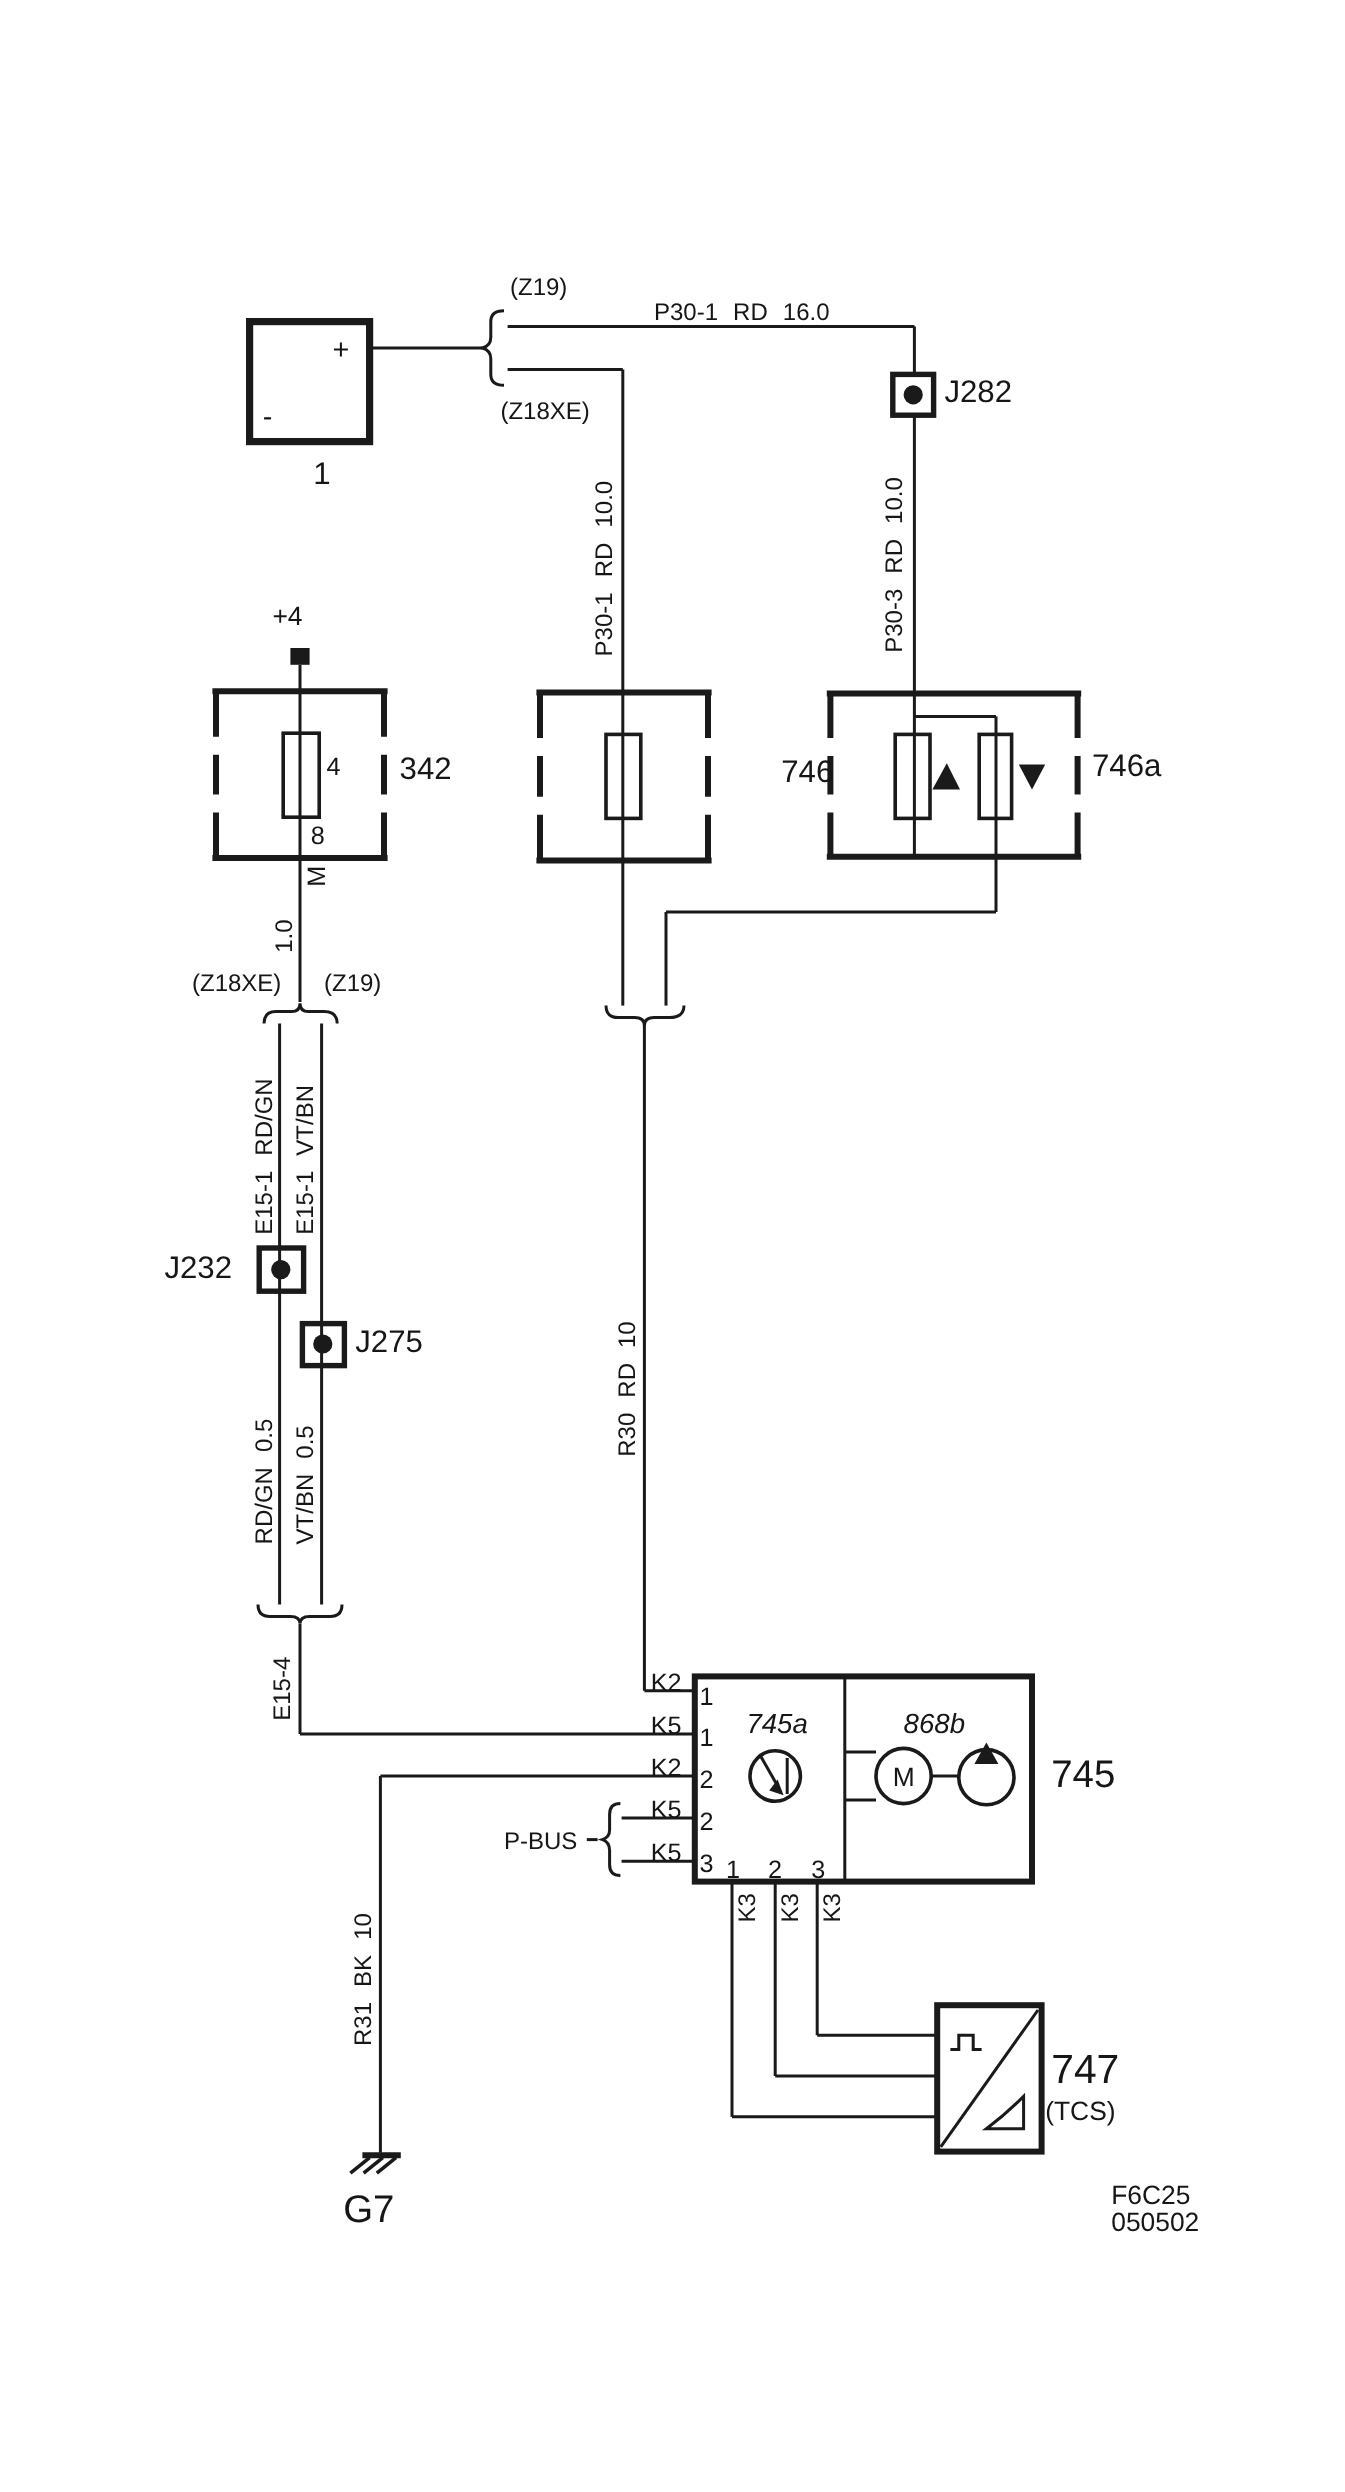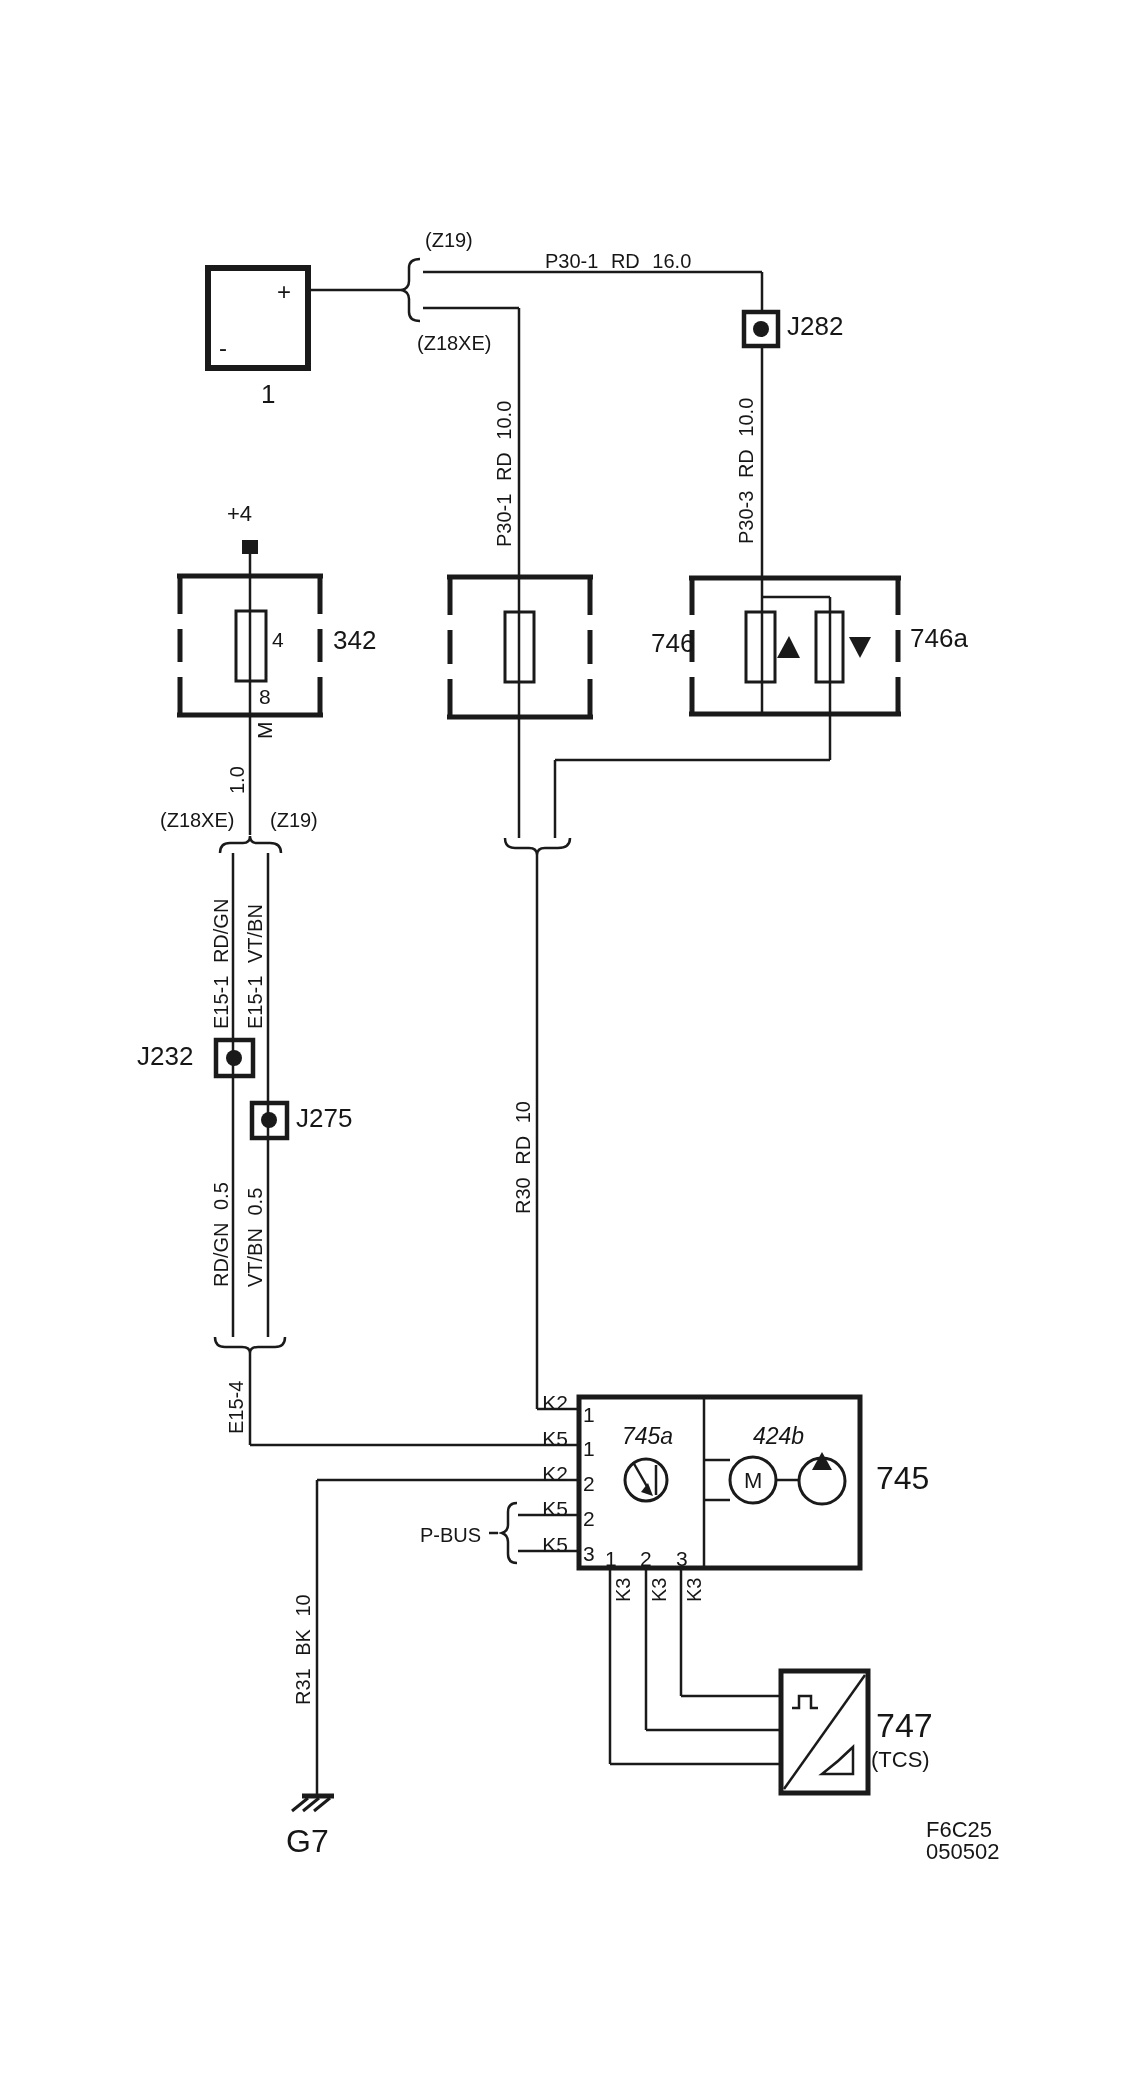--- a/index.html
+++ b/index.html
@@ -211,21 +211,21 @@
   <span class="lbl ralign s21" style="left:523px;top:1428px;">K5</span>
   <span class="lbl ralign s21" style="left:523px;top:1463px;">K2</span>
   <span class="lbl ralign s21" style="left:523px;top:1498px;">K5</span>
   <span class="lbl ralign s21" style="left:523px;top:1534px;">K5</span>
   <span class="lbl s21" style="left:583px;top:1404px;">1</span>
   <span class="lbl s21" style="left:583px;top:1438px;">1</span>
   <span class="lbl s21" style="left:583px;top:1473px;">2</span>
   <span class="lbl s21" style="left:583px;top:1508px;">2</span>
   <span class="lbl s21" style="left:583px;top:1543px;">3</span>
   <span class="lbl s23" style="left:622px;top:1425px;">745a</span>
-  <span class="lbl s23" style="left:753px;top:1425px;">424b</span>
+  <span class="lbl s23" style="left:753px;top:1425px;">868b</span>
   <span class="lbl s22" style="left:744px;top:1470px;">M</span>
   <span class="lbl s32" style="left:876px;top:1462px;">745</span>
   <span class="lbl s20" style="left:420px;top:1525px;">P-BUS</span>
   <span class="lbl s21" style="left:605px;top:1548px;">1</span>
   <span class="lbl s21" style="left:640px;top:1548px;">2</span>
   <span class="lbl s21" style="left:676px;top:1548px;">3</span>
   <span class="lbl s20 v" style="left:613px;top:1602px;">K3</span>
   <span class="lbl s20 v" style="left:649px;top:1602px;">K3</span>
   <span class="lbl s20 v" style="left:684px;top:1602px;">K3</span>
 

